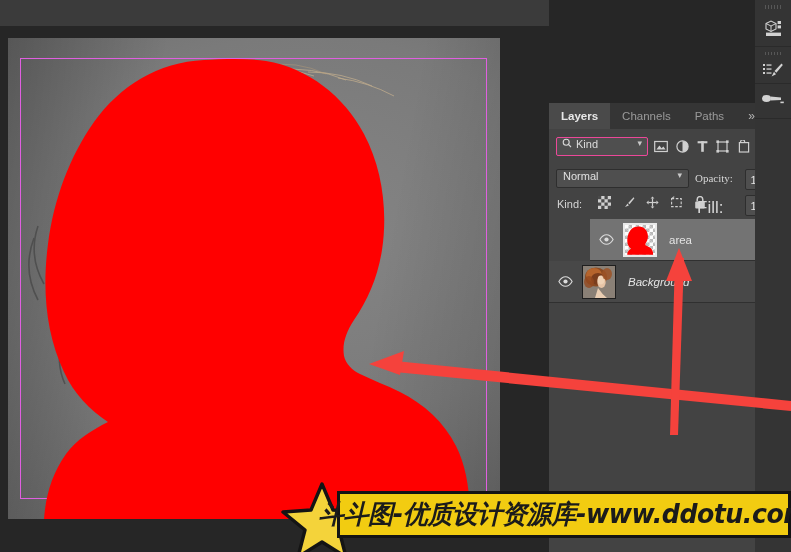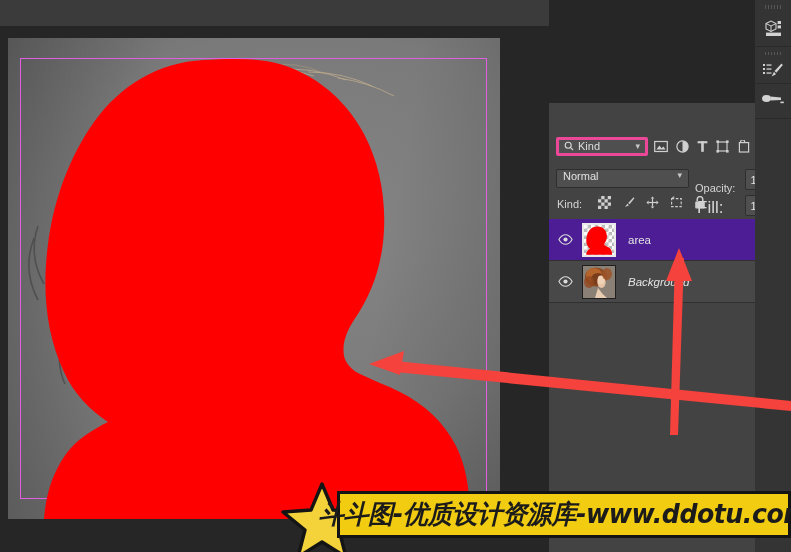--- a/index.html
+++ b/index.html
@@ -54,60 +54,60 @@
   .tab.active{background:#4a4a4a;color:#e8e8e8;font-weight:bold;}
   .tabbar-right{margin-left:auto;display:flex;align-items:center;gap:7px;padding-right:9px;color:#b4b4b4;}
   .chev{font-size:12px;letter-spacing:-1px;}
   .vdiv{width:1px;height:13px;background:#606060;}
   .burger{display:inline-block;width:13px;}
   .burger i{display:block;height:1.6px;background:#b8b8b8;margin:2.4px 0;border-radius:1px;}
 
   
   .kindrow{position:absolute;left:0;top:30px;width:242px;height:26px;display:flex;align-items:center;padding:0 7px;box-sizing:border-box;gap:6px;}
   .kindsel{
-    width:92px;height:19px;background:#4f4f4f;border:3px solid #ec4899;border-radius:2px;
-    display:flex;align-items:center;gap:4px;padding:0 5px;box-sizing:border-box;font-size:11px;color:#dcdcdc;
+    width:92px;height:19px;background:#4f4f4f;border:1px solid #ec4899;border-radius:2px;
+    display:flex;gap:4px;padding:0 5px;box-sizing:border-box;font-size:11px;color:#dcdcdc;
   }
   .kindsel .cv{margin-left:auto;font-size:9px;color:#c8c8c8;}
   .ficons{display:flex;align-items:center;gap:8px;color:#cfcfcf;}
   .ficons svg{display:block;}
   .toggle-pill{
     margin-left:auto;width:11px;height:19px;border-radius:6px;background:#555;position:relative;border:1px solid #3a3a3a;
   }
   .toggle-pill:after{content:"";position:absolute;left:1px;top:1px;width:9px;height:9px;border-radius:50%;background:#cdcdcd;}
 
   
   .blendrow{position:absolute;left:0;top:167px;width:242px;height:24px;}
   .blendsel{
     position:absolute;left:7px;top:2px;width:133px;height:19px;background:#4f4f4f;border:1px solid #2e2e2e;border-radius:2px;
     display:flex;align-items:flex-start;padding:0 6px;box-sizing:border-box;font-size:11px;color:#e0e0e0;
   }
   .blendsel .cv{margin-left:auto;font-size:9px;color:#c8c8c8;}
-  .oplabel{position:absolute;left:146px;top:15px;font-size:11px;color:#d5d5d5;}
+  .oplabel{position:absolute;left:146px;top:5px;font-size:11px;color:#d5d5d5;font-family:Liberation Serif, serif;}
   .opval{
     position:absolute;left:196px;top:2px;width:37px;height:19px;background:#4f4f4f;border:1px solid #2e2e2e;border-radius:2px;
     font-size:11px;color:#e6e6e6;display:flex;align-items:center;justify-content:center;
   }
   .opcv{position:absolute;left:234px;top:6px;font-size:9px;color:#c8c8c8;}
 
   
   .lockrow{position:absolute;left:0;top:194px;width:242px;height:24px;}
   .locklabel{position:absolute;left:8px;top:4px;font-size:11px;color:#d5d5d5;}
   .lockicons{position:absolute;left:49px;top:2px;display:flex;align-items:center;gap:11px;color:#cfcfcf;}
   .filllabel{position:absolute;left:148px;top:4px;font-size:17px;color:#d5d5d5;}
   .fillval{
     position:absolute;left:196px;top:1px;width:37px;height:19px;background:#4f4f4f;border:1px solid #2e2e2e;border-radius:2px;
     font-size:11px;color:#e6e6e6;display:flex;align-items:center;justify-content:center;
   }
   .fillcv{position:absolute;left:234px;top:5px;font-size:9px;color:#c8c8c8;}
 
   
   .layers{position:absolute;left:0;top:219px;width:242px;}
   .layerrow{position:relative;height:41px;display:flex;align-items:center;border-bottom:1px solid #303030;}
-  .layerrow.selected{background:#4c1d95;}
+  .layerrow.selected{background:#737373;margin-left:41px;}
   .layerrow.plain{background:#484848;}
   .eye{width:33px;display:flex;align-items:center;justify-content:center;}
   .thumb{
     width:34px;height:34px;box-sizing:border-box;background:#7a7a7a;position:relative;overflow:hidden;
   }
   .thumb.sel{border:2px solid #e9e9e9;}
   .thumb.norm{border:1px solid #1f1f1f;}
   .checker{
     position:absolute;inset:0;
     background-image:
@@ -202,20 +202,40 @@
           C336 58 300 30 258 23
           C238 20 216 21 196 22 Z"></path>
       </svg>
     </div>
   </div>
 
   <div class="dock">
     <div class="panel-gap-top"></div>
     <div class="panel-fill"></div>
 
+    <div class="tabbar" style="top:103px;position:absolute;">
+      <div class="tab active">
+        <span>Layers</span>
+      </div>
+      <div class="tab">
+        <span>Channels</span>
+      </div>
+      <div class="tab">
+        <span>Paths</span>
+      </div>
+      <div class="tabbar-right">
+        <span class="chev">»</span>
+        <span class="vdiv"></span>
+        <span class="burger">
+            <i></i>
+            <i></i>
+            <i></i>
+          </span>
+      </div>
+    </div>
 
     <div class="kindrow" style="top:133px;">
       <div class="kindsel">
         <svg width="10" height="10" viewBox="0 0 10 10">
           <circle cx="4.2" cy="4.2" r="3" fill="none" stroke="#d8d8d8" stroke-width="1.1"></circle>
           <line x1="6.4" y1="6.4" x2="9" y2="9" stroke="#d8d8d8" stroke-width="1.1"></line>
         </svg>
         <span>Kind</span>
         <span class="cv">▾</span>
       </div>

